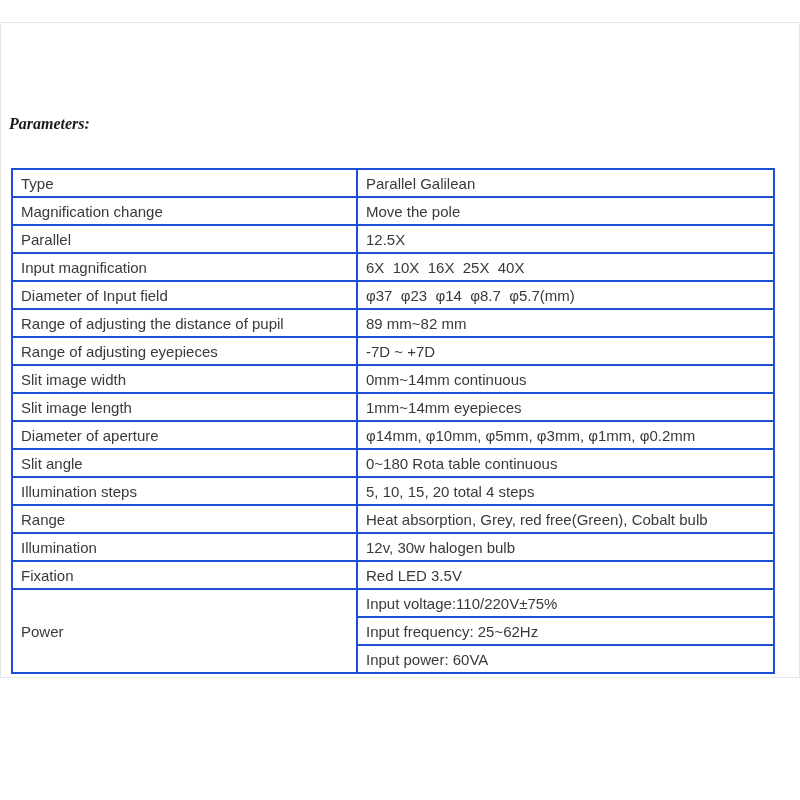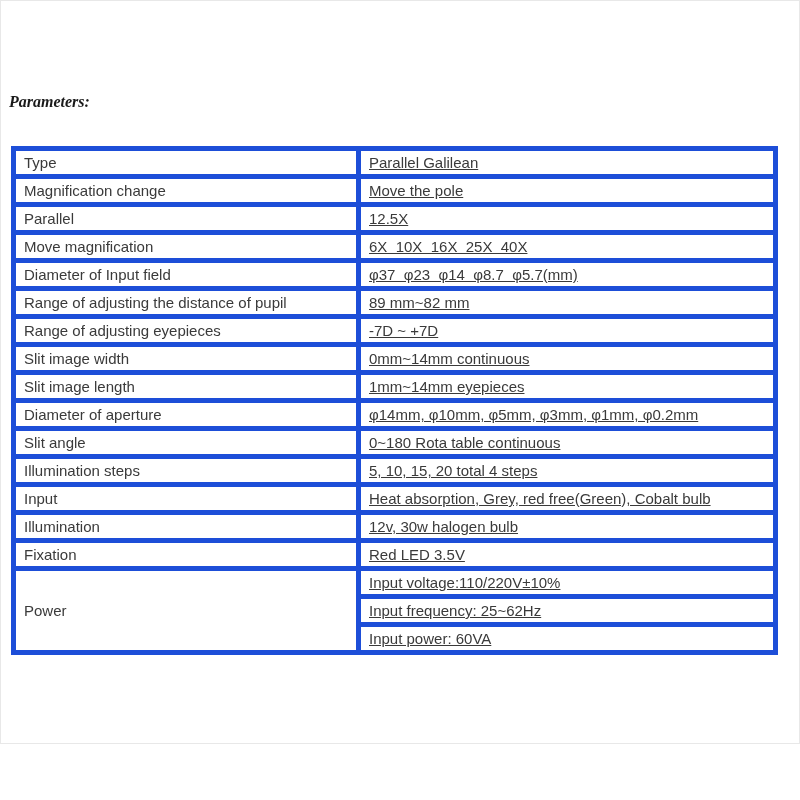--- a/index.html
+++ b/index.html
@@ -3,27 +3,28 @@
 <meta charset="utf-8">
 <style>
   html, body {
     margin: 0;
     padding: 0;
     background: #ffffff;
   }
   .page {
     position: relative;
     width: 800px;
-    height: 744px;
+    height: 656px;
     background: #ffffff;
     box-sizing: border-box;
     border: 1px solid #e8e8e8;
     font-family: "Liberation Sans", sans-serif;
     color: #3a3a3a;
     overflow: hidden;
+    margin-top: 22px;
   }
   .heading {
     position: absolute;
     top: 92px;
     left: 8px;
     margin: 0;
     font-family: "Liberation Serif", serif;
     font-size: 16px;
     font-weight: bold;
     font-style: italic;
@@ -32,30 +33,30 @@
   table.params {
     position: absolute;
     top: 145px;
     left: 10px;
     width: 762px;
     border-collapse: collapse;
     table-layout: fixed;
     font-size: 15px;
   }
   table.params td {
-    border: 5px solid #1d4ed8;
+    border: 2px solid #1d4ed8;
     padding: 2px 8px;
     height: 28px;
     vertical-align: middle;
     white-space: pre-wrap;
     overflow: hidden;
     box-sizing: border-box;
   }
   td.c1 { width: 345px; }
-  td.c2 { width: 417px; text-decoration: underline; }
+  td.c2 { width: 417px; }
   td.top { vertical-align: top; padding-top: 6px; }
 </style>
 </head>
 <body>
 
 <div class="page">
 
   <p class="heading">Parameters:</p>
 
   <table class="params">
@@ -66,21 +67,21 @@
       </tr>
       <tr>
         <td class="c1">Magnification change</td>
         <td class="c2">Move the pole</td>
       </tr>
       <tr>
         <td class="c1">Parallel</td>
         <td class="c2">12.5X</td>
       </tr>
       <tr>
-        <td class="c1">Move magnification</td>
+        <td class="c1">Input magnification</td>
         <td class="c2">6X  10X  16X  25X  40X</td>
       </tr>
       <tr>
         <td class="c1">Diameter of Input field</td>
         <td class="c2">φ37  φ23  φ14  φ8.7  φ5.7(mm)</td>
       </tr>
       <tr>
         <td class="c1">Range of adjusting the distance of pupil</td>
         <td class="c2">89 mm~82 mm</td>
       </tr>
@@ -102,34 +103,34 @@
       </tr>
       <tr>
         <td class="c1">Slit angle</td>
         <td class="c2">0~180 Rota table continuous</td>
       </tr>
       <tr>
         <td class="c1">Illumination steps</td>
         <td class="c2">5, 10, 15, 20 total 4 steps</td>
       </tr>
       <tr>
-        <td class="c1">Input</td>
+        <td class="c1">Range</td>
         <td class="c2">Heat absorption, Grey, red free(Green), Cobalt bulb</td>
       </tr>
       <tr>
         <td class="c1">Illumination</td>
         <td class="c2">12v, 30w halogen bulb</td>
       </tr>
       <tr>
         <td class="c1">Fixation</td>
         <td class="c2">Red LED 3.5V</td>
       </tr>
       <tr>
         <td class="c1 top" rowspan="3">Power</td>
-        <td class="c2">Input voltage:110/220V±10%</td>
+        <td class="c2">Input voltage:110/220V±75%</td>
       </tr>
       <tr>
         <td class="c2">Input frequency: 25~62Hz</td>
       </tr>
       <tr>
         <td class="c2">Input power: 60VA</td>
       </tr>
     </tbody>
   </table>
 

